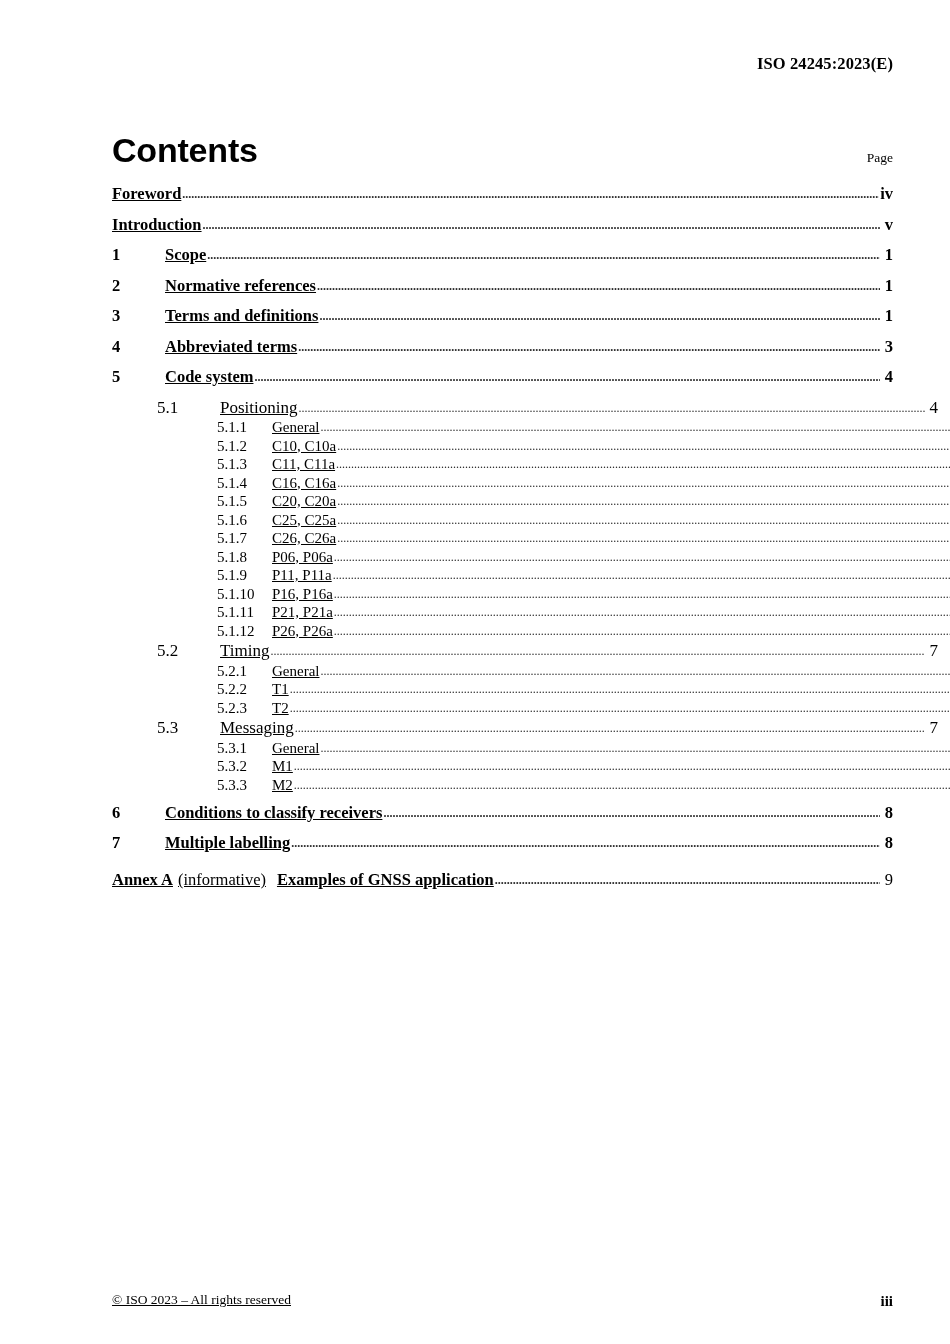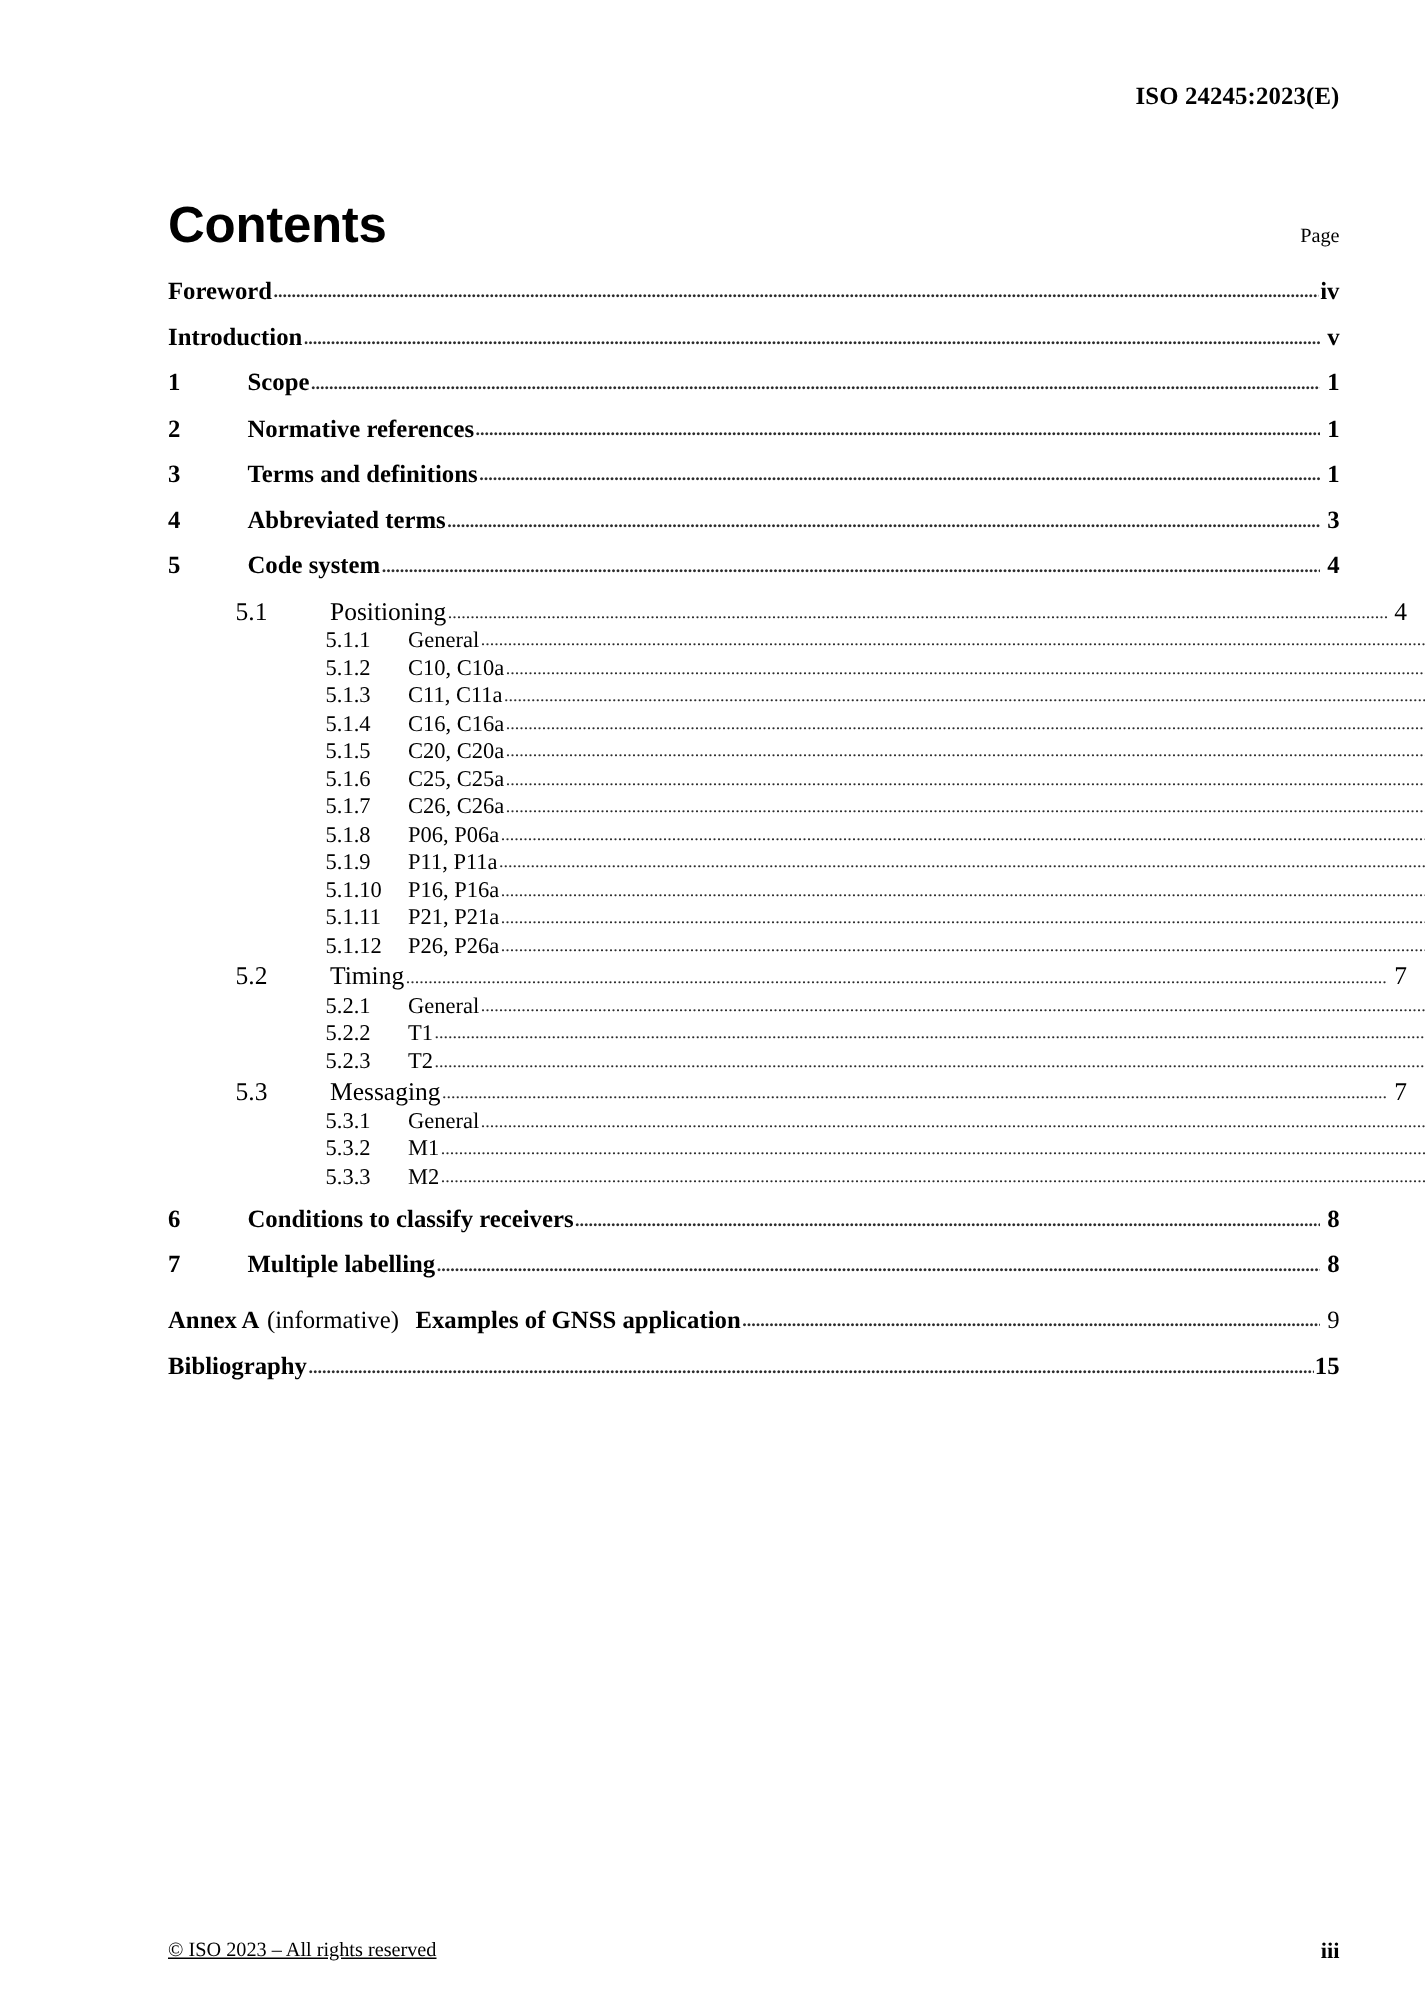--- a/index.html
+++ b/index.html
@@ -58,20 +58,21 @@
     align-items: baseline;
     width: 100%;
     white-space: nowrap;
   }
   .num {
     flex: 0 0 auto;
     display: inline-block;
   }
   .txt {
     flex: 0 0 auto;
+    text-decoration: underline;
   }
   .leader {
     flex: 1 1 auto;
     overflow: hidden;
     margin: 0 1px 0 1px;
     font-size: 12px;
     line-height: 1;
     letter-spacing: 0px;
     color: #2b2b2b;
     position: relative;
@@ -365,24 +366,19 @@
     </div>
 
     <div class="toc-entry lvl-front gap-annex">
       <span class="txt annex-lead">Annex A</span>
       <span class="txt annex-info" style="margin-left:5px;">(informative)</span>
       <span class="txt annex-title" style="margin-left:11px;">Examples of GNSS application</span>
       <span class="leader"></span>
       <span class="pg" style="font-weight:normal;">9</span>
     </div>
 
-    <div class="toc-entry lvl-front">
-      <span class="txt">Bibliography</span>
-      <span class="leader"></span>
-      <span class="pg">15</span>
-    </div>
 
   </div>
 
   <div class="footer-left">© ISO 2023 – All rights reserved</div>
   <div class="footer-right">iii</div>
 
 </div>
 
 </body></html>

